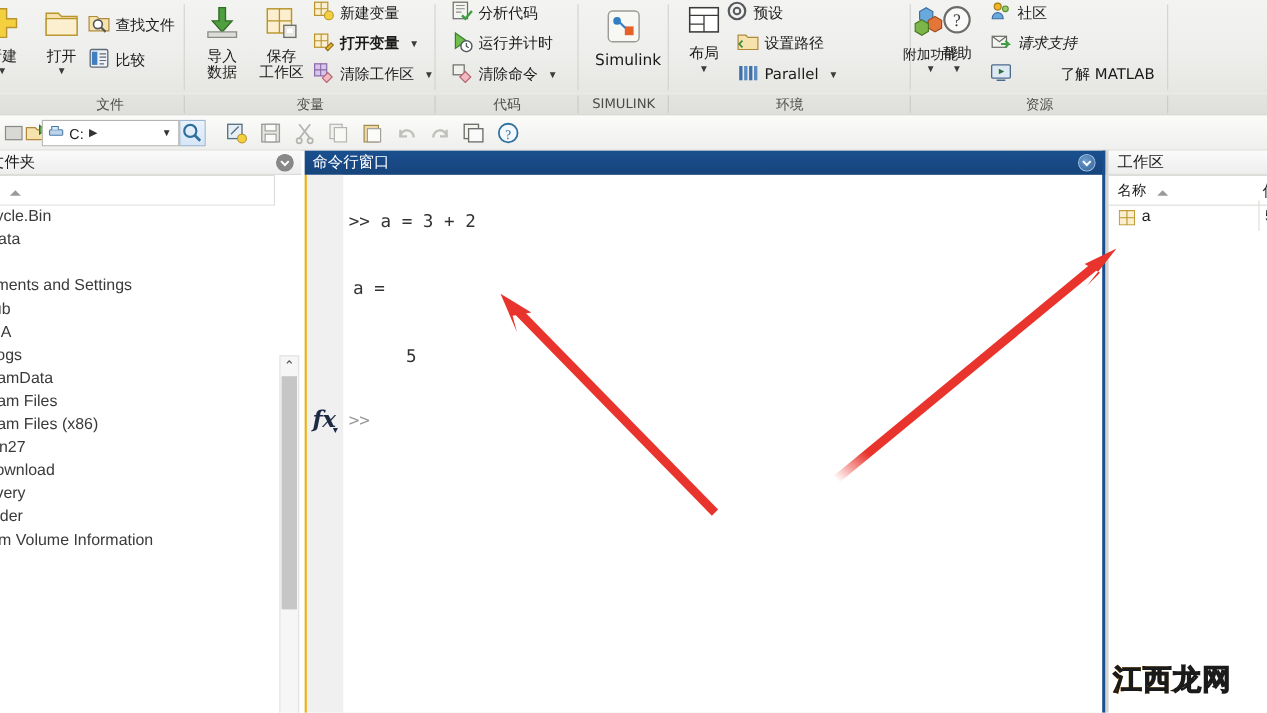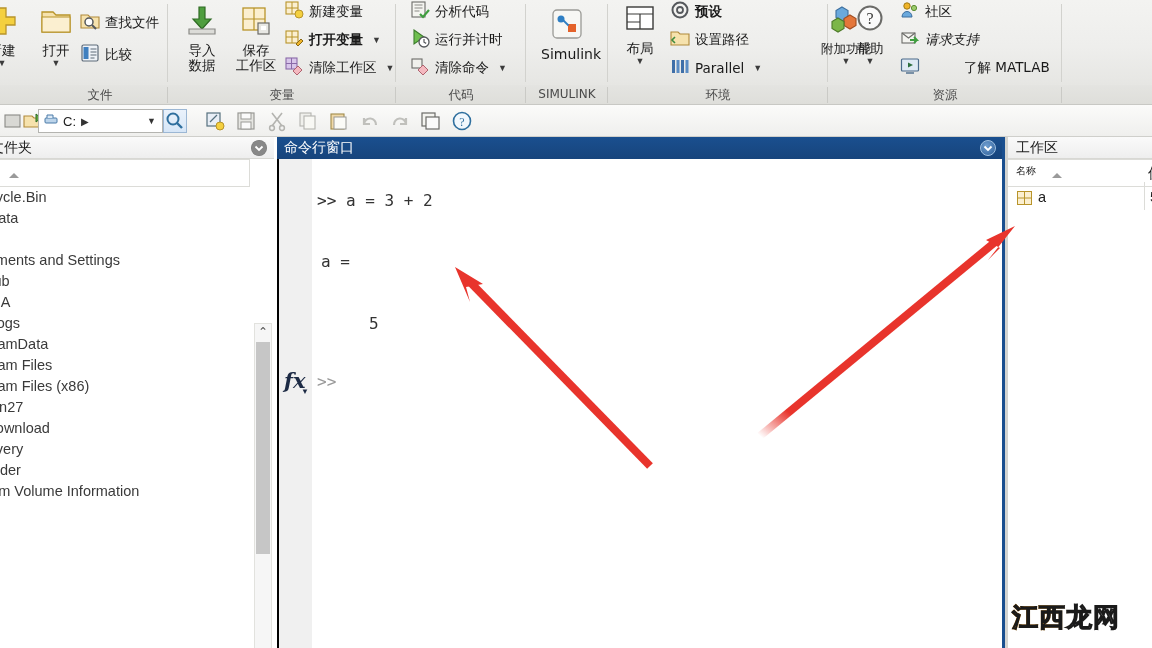--- a/index.html
+++ b/index.html
@@ -139,21 +139,21 @@
     font-family: "DejaVu Sans", sans-serif;
   }
   .cw-dd {
     position: absolute; right: 9px; top: 3px; width: 16px; height: 16px;
     border-radius: 50%;
     background: radial-gradient(circle at 40% 35%, #6f9ed0, #2e5f99);
     border: 1px solid #9fc0e0;
   }
   .cw-body {
     position: absolute; left: 0; top: 22px; width: 728px; height: 489px;
-    background: #ffffff; border-left: 2px solid #000000;
+    background: #ffffff; border-left: 2px solid #eab308;
   }
   .cw-gutter {
     position: absolute; left: 0; top: 0; width: 33px; height: 489px;
     background: #f0f0f0;
   }
   .cw-line {
     position: absolute; font-size: 16px; color: #333333;
     font-family: "DejaVu Sans Mono", monospace; white-space: pre;
   }
   .fx-mark {
@@ -177,21 +177,21 @@
   }
   .ws-title-text {
     position: absolute; left: 8px; top: 2px; font-size: 14px; color: #1a1a1a;
     font-family: "DejaVu Sans", sans-serif;
   }
   .ws-colhdr {
     position: absolute; left: 0; top: 22px; width: 144px; height: 28px;
     background: #ffffff; border-top: 1px solid #dcdcd8; border-bottom: 1px solid #dcdcd8;
   }
   .ws-col-name {
-    position: absolute; left: 8px; top: 4px; font-size: 10px; color: #1a1a1a;
+    position: absolute; left: 8px; top: 4px; font-size: 13px; color: #1a1a1a;
     font-family: "DejaVu Sans", sans-serif;
   }
   .ws-col-sort {
     position: absolute; left: 44px; top: 13px; width: 0; height: 0;
     border-left: 5px solid transparent; border-right: 5px solid transparent;
     border-bottom: 5px solid #9a9a9a;
   }
   .ws-coldiv { position: absolute; left: 136px; top: 22px; width: 1px; height: 28px; background: #dcdcd8; }
   .ws-col-val {
     position: absolute; left: 140px; top: 4px; font-size: 14.5px; color: #1a1a1a;
@@ -394,21 +394,21 @@
         <span class="bi">
           <svg width="34" height="32" viewBox="0 0 34 32">
             <rect x="4" y="3" width="26" height="22" fill="#ffffff" stroke="#3a3a38" stroke-width="1.4"></rect>
             <path d="M4 10h26M17 10v15M4 18h13" stroke="#3a3a38" stroke-width="1.2"></path>
           </svg>
         </span>
         <span class="bl">布局</span>
         <span class="carat">▼</span>
       </div>
 
-      <div class="smbtn" style="left:62px;top:-1px;font-weight:bold;">
+      <div class="smbtn" style="left:52px;top:-1px;">
         <span>
           <svg width="20" height="20" viewBox="0 0 20 20">
             <circle cx="10" cy="10" r="7.5" fill="none" stroke="#55585c" stroke-width="2"></circle>
             <circle cx="10" cy="10" r="3" fill="none" stroke="#55585c" stroke-width="1.8"></circle>
           </svg>
         </span>
         <span class="sl">预设</span>
       </div>
 
       <div class="smbtn" style="left:62px;top:27px;">

